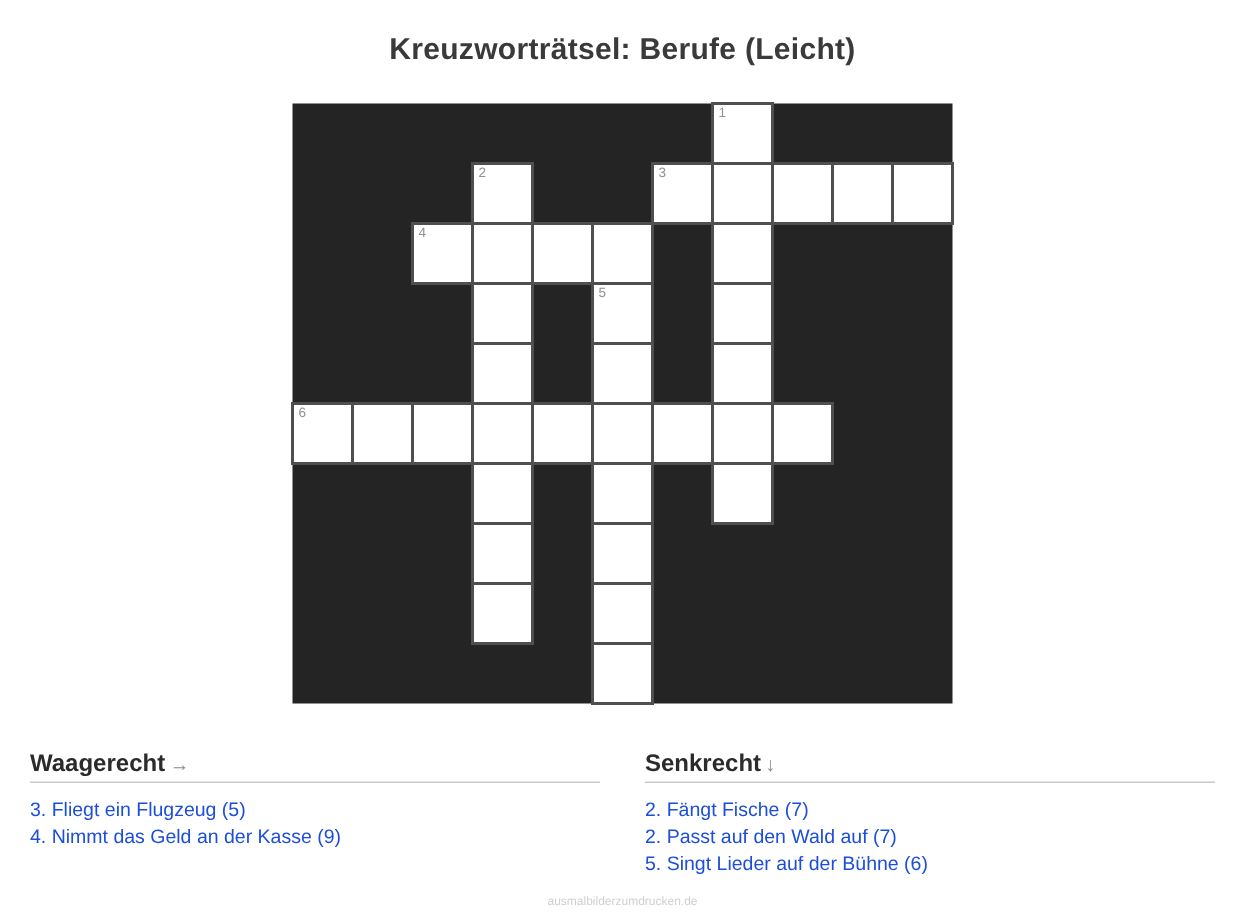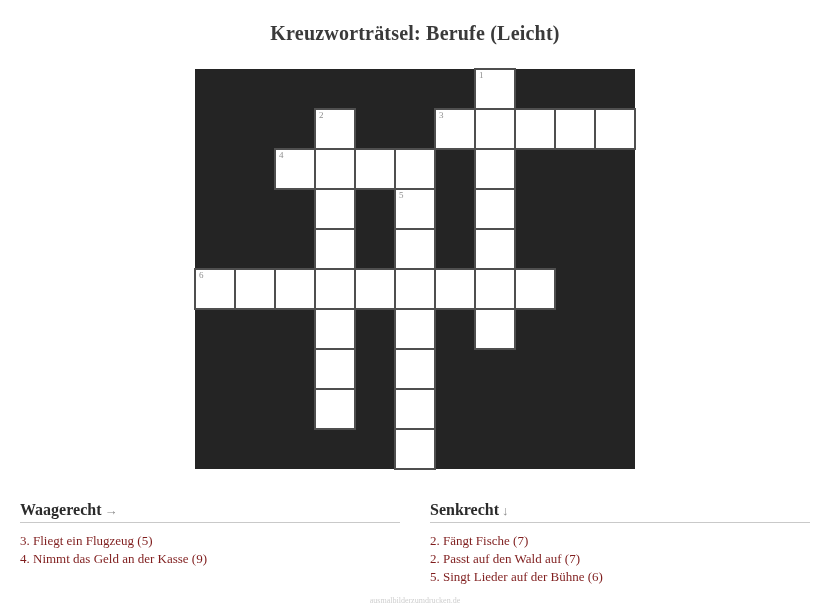--- a/index.html
+++ b/index.html
@@ -3,21 +3,21 @@
 <meta charset="utf-8">
 <style>
   html, body { margin: 0; padding: 0; }
   body {
     width: 830px; height: 612px;
     background: #ffffff;
     font-family: "Liberation Sans", sans-serif;
     position: relative;
     overflow: hidden;
   }
-  .page { position: relative; width: 830px; height: 571px; background: #ffffff; font-family: Liberation Serif, serif; }
+  .page { position: relative; width: 830px; height: 571px; background: #ffffff; }
 
   .title {
     position: absolute; top: 21px; left: 0; width: 100%;
     margin: 0; text-align: center;
     font-size: 20px; line-height: 24px; font-weight: bold; color: #3a3a3a;
     letter-spacing: 0.2px;
   }
 
   .grid {
     position: absolute; left: 195px; top: 69px;
@@ -42,21 +42,21 @@
   .clue-col.down  { left: 430px; }
   .clue-heading {
     font-size: 16px; line-height: 17px; font-weight: bold; color: #2b2b2b;
     padding-bottom: 3px;
     border-bottom: 1px solid #c9c9c9;
   }
   .clue-arrow {
     font-weight: normal; color: #8a8a8a; font-size: 13px; padding-left: 3px;
   }
   .clue-list { margin-top: 9px; }
-  .clue-item { font-size: 13px; line-height: 18px; color: #7f1d1d; }
+  .clue-item { font-size: 13px; line-height: 18px; color: #1d4ed8; }
 
   .watermark {
     position: absolute; top: 596px; left: 0; width: 100%;
     text-align: center;
     font-size: 8px; line-height: 10px; color: #cfcfcf;
   }
 </style>
 </head>
 <body>
 

